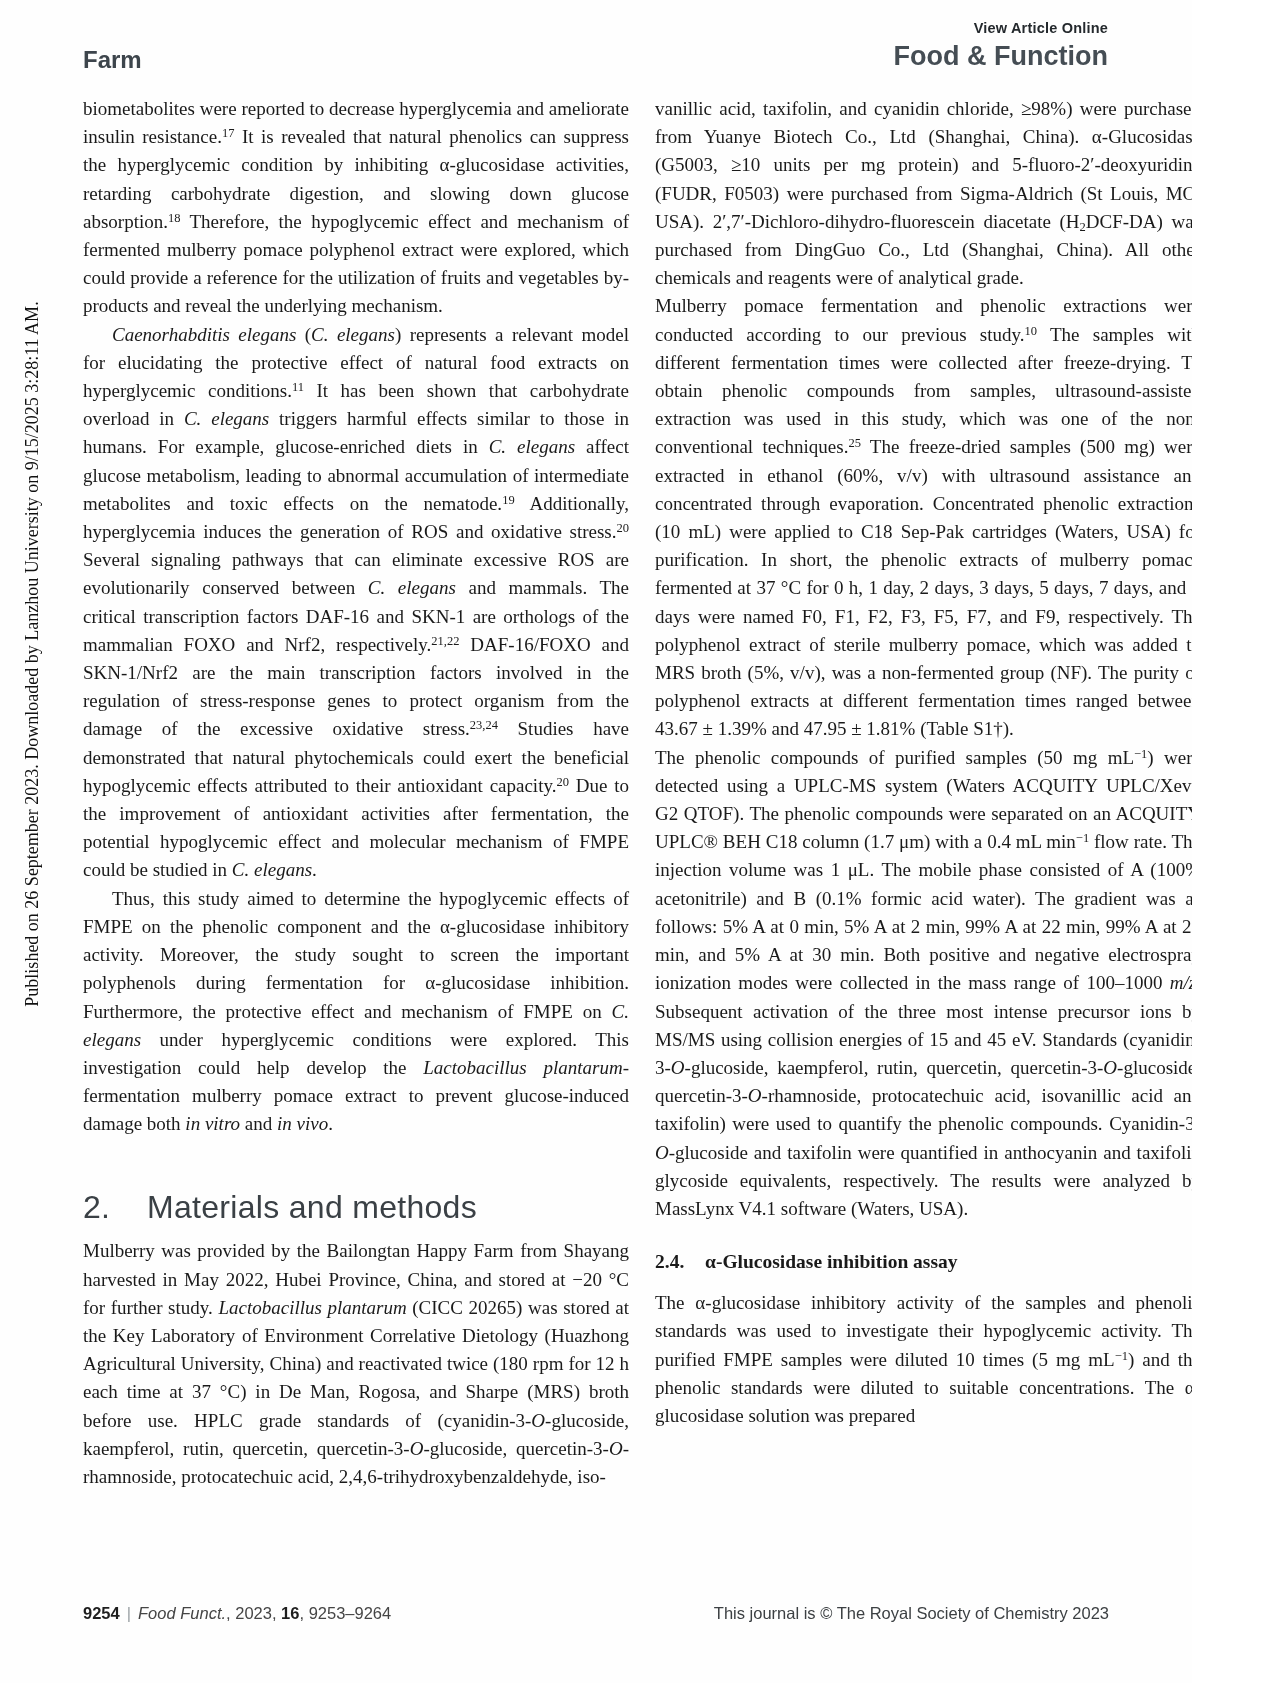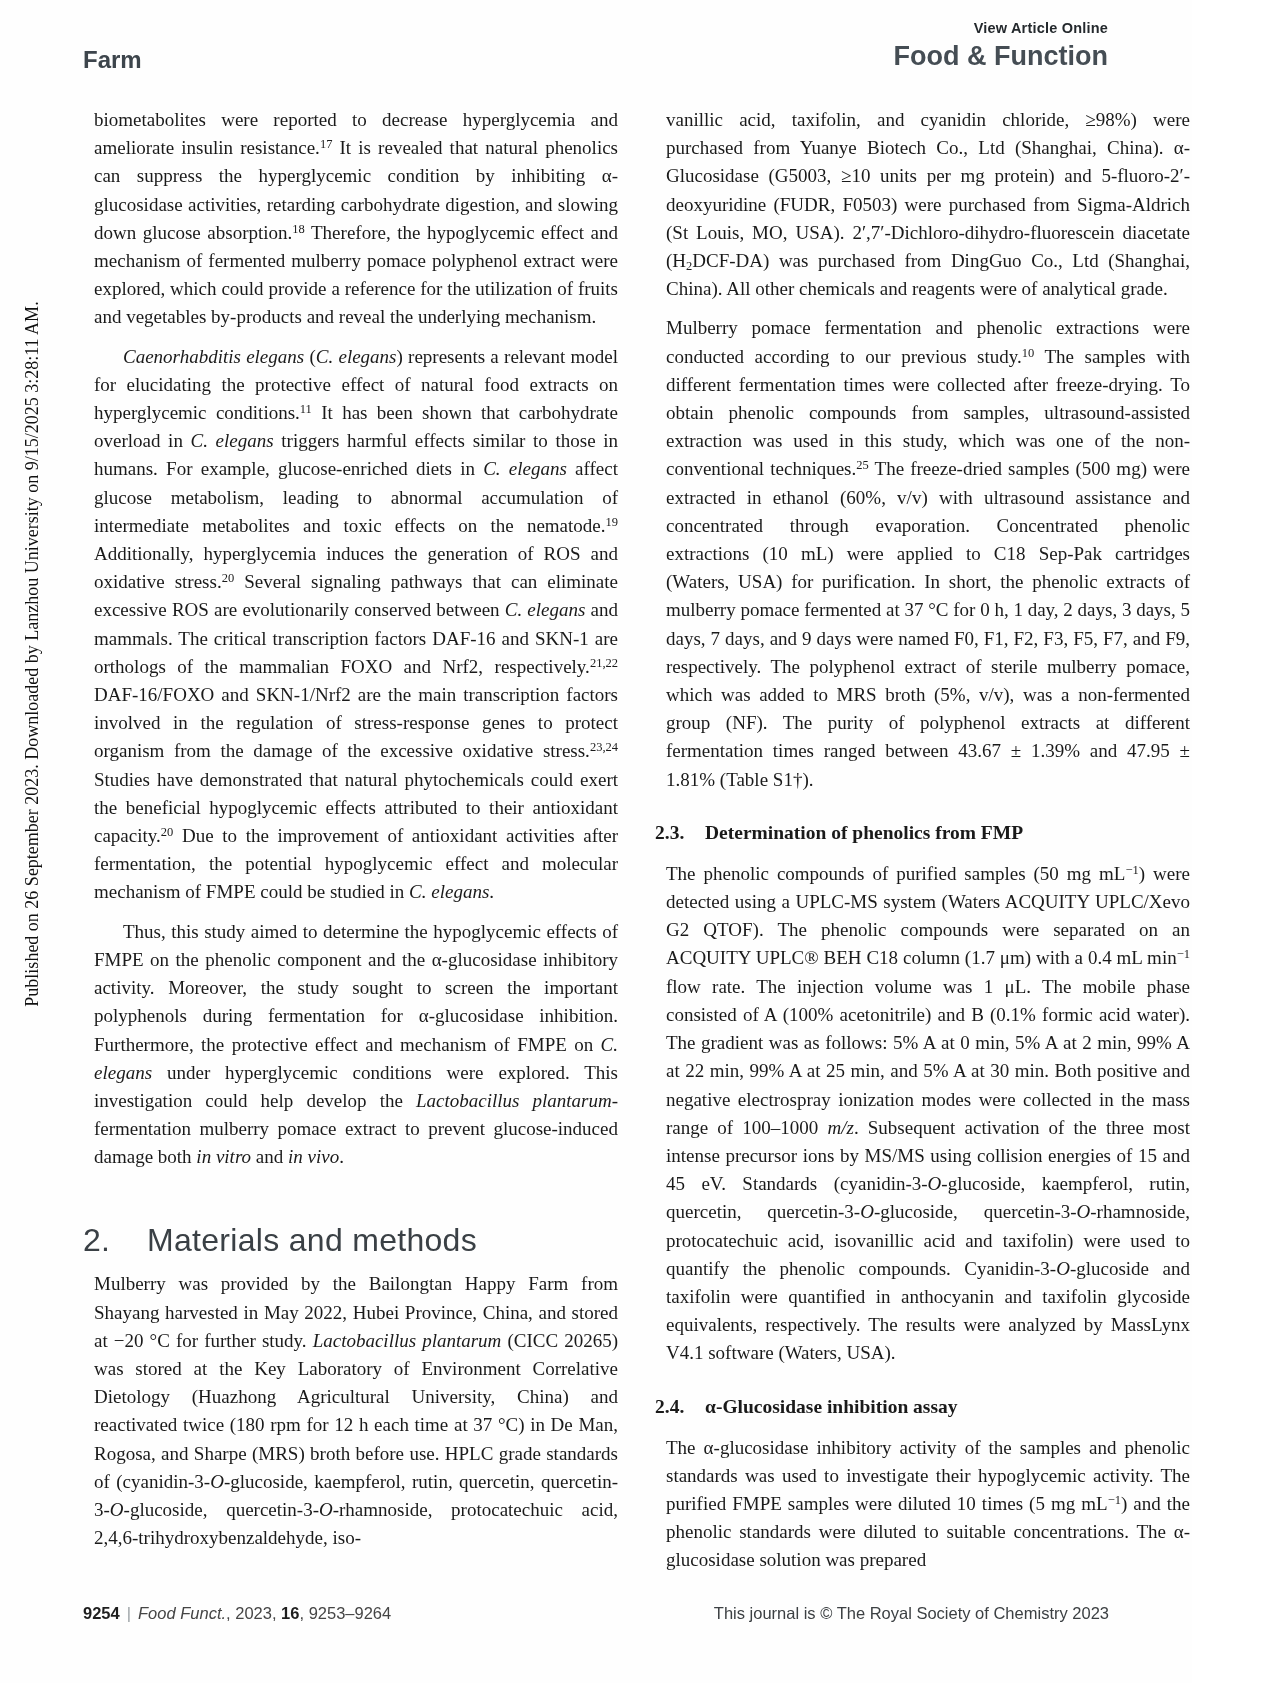--- a/index.html
+++ b/index.html
@@ -32,21 +32,21 @@
     position:absolute;left:-358px;top:640px;width:780px;
     transform:rotate(-90deg);
     font-family:"Liberation Serif",serif;
     font-size:18px;color:#101010;
     text-align:center;white-space:nowrap;line-height:28px;
   }
   
   .col{position:absolute;top:95px;width:546px;text-align:justify;}
   .col-left{left:83px;}
   .col-right{left:655px;}
-  .body-p{margin:11px;font-size:19px;line-height:28.2px;}
+  .body-p{margin:0;font-size:19px;line-height:28.2px;}
   .body-p.indent{text-indent:29px;}
   .body-p sup{font-size:12.5px;line-height:0;position:relative;top:-6px;vertical-align:baseline;}
   .body-p sub{font-size:12.5px;line-height:0;position:relative;top:3px;vertical-align:baseline;}
   .it{font-style:italic;}
   .bd{font-weight:700;}
   .sec-heading{
     margin-top:50px;margin-bottom:12px;
     font-family:"Liberation Sans",sans-serif;
     font-size:32px;font-weight:500;color:#3a4045;
     text-align:left;line-height:1.15;letter-spacing:.3px;
@@ -83,21 +83,20 @@
   <div class="col col-left">
       <p class="body-p"><span>biometabolites were reported to decrease hyperglycemia and ameliorate insulin resistance.</span><sup>17</sup><span> It is revealed that natural phenolics can suppress the hyperglycemic condition by inhibiting α-glucosidase activities, retarding carbohydrate digestion, and slowing down glucose absorption.</span><sup>18</sup><span> Therefore, the hypoglycemic effect and mechanism of fermented mulberry pomace polyphenol extract were explored, which could provide a reference for the utilization of fruits and vegetables by-products and reveal the underlying mechanism.</span></p>
       <p class="body-p indent"><span class="it">Caenorhabditis elegans</span><span> (</span><span class="it">C. elegans</span><span>) represents a relevant model for elucidating the protective effect of natural food extracts on hyperglycemic conditions.</span><sup>11</sup><span> It has been shown that carbohydrate overload in </span><span class="it">C. elegans</span><span> triggers harmful effects similar to those in humans. For example, glucose-enriched diets in </span><span class="it">C. elegans</span><span> affect glucose metabolism, leading to abnormal accumulation of intermediate metabolites and toxic effects on the nematode.</span><sup>19</sup><span> Additionally, hyperglycemia induces the generation of ROS and oxidative stress.</span><sup>20</sup><span> Several signaling pathways that can eliminate excessive ROS are evolutionarily conserved between </span><span class="it">C. elegans</span><span> and mammals. The critical transcription factors DAF-16 and SKN-1 are orthologs of the mammalian FOXO and Nrf2, respectively.</span><sup>21,22</sup><span> DAF-16/FOXO and SKN-1/Nrf2 are the main transcription factors involved in the regulation of stress-response genes to protect organism from the damage of the excessive oxidative stress.</span><sup>23,24</sup><span> Studies have demonstrated that natural phytochemicals could exert the beneficial hypoglycemic effects attributed to their antioxidant capacity.</span><sup>20</sup><span> Due to the improvement of antioxidant activities after fermentation, the potential hypoglycemic effect and molecular mechanism of FMPE could be studied in </span><span class="it">C. elegans</span><span>.</span></p>
       <p class="body-p indent"><span>Thus, this study aimed to determine the hypoglycemic effects of FMPE on the phenolic component and the α-glucosidase inhibitory activity. Moreover, the study sought to screen the important polyphenols during fermentation for α-glucosidase inhibition. Furthermore, the protective effect and mechanism of FMPE on </span><span class="it">C. elegans</span><span> under hyperglycemic conditions were explored. This investigation could help develop the </span><span class="it">Lactobacillus plantarum</span><span>-fermentation mulberry pomace extract to prevent glucose-induced damage both </span><span class="it">in vitro</span><span> and </span><span class="it">in vivo</span><span>.</span></p>
       <div class="sec-heading"><span class="sec-num">2.</span><span class="sec-title">Materials and methods</span></div>
       <p class="body-p"><span>Mulberry was provided by the Bailongtan Happy Farm from Shayang harvested in May 2022, Hubei Province, China, and stored at −20 °C for further study. </span><span class="it">Lactobacillus plantarum</span><span> (CICC 20265) was stored at the Key Laboratory of Environment Correlative Dietology (Huazhong Agricultural University, China) and reactivated twice (180 rpm for 12 h each time at 37 °C) in De Man, Rogosa, and Sharpe (MRS) broth before use. HPLC grade standards of (cyanidin-3-</span><span class="it">O</span><span>-glucoside, kaempferol, rutin, quercetin, quercetin-3-</span><span class="it">O</span><span>-glucoside, quercetin-3-</span><span class="it">O</span><span>-rhamnoside, protocatechuic acid, 2,4,6-trihydroxybenzaldehyde, iso-</span></p>
     </div>
   <div class="col col-right">
       <p class="body-p"><span>vanillic acid, taxifolin, and cyanidin chloride, ≥98%) were purchased from Yuanye Biotech Co., Ltd (Shanghai, China). α-Glucosidase (G5003, ≥10 units per mg protein) and 5-fluoro-2′-deoxyuridine (FUDR, F0503) were purchased from Sigma-Aldrich (St Louis, MO, USA). 2′,7′-Dichloro-dihydro-fluorescein diacetate (H</span><sub>2</sub><span>DCF-DA) was purchased from DingGuo Co., Ltd (Shanghai, China). All other chemicals and reagents were of analytical grade.</span></p>
       <p class="body-p"><span>Mulberry pomace fermentation and phenolic extractions were conducted according to our previous study.</span><sup>10</sup><span> The samples with different fermentation times were collected after freeze-drying. To obtain phenolic compounds from samples, ultrasound-assisted extraction was used in this study, which was one of the non-conventional techniques.</span><sup>25</sup><span> The freeze-dried samples (500 mg) were extracted in ethanol (60%, v/v) with ultrasound assistance and concentrated through evaporation. Concentrated phenolic extractions (10 mL) were applied to C18 Sep-Pak cartridges (Waters, USA) for purification. In short, the phenolic extracts of mulberry pomace fermented at 37 °C for 0 h, 1 day, 2 days, 3 days, 5 days, 7 days, and 9 days were named F0, F1, F2, F3, F5, F7, and F9, respectively. The polyphenol extract of sterile mulberry pomace, which was added to MRS broth (5%, v/v), was a non-fermented group (NF). The purity of polyphenol extracts at different fermentation times ranged between 43.67 ± 1.39% and 47.95 ± 1.81% (Table S1†).</span></p>
-      <div class="subsec-heading"><span class="subsec-num">2.3.</span><span>Determination of phenolics from FMP</span></div>
       <p class="body-p"><span>The phenolic compounds of purified samples (50 mg mL</span><sup>−1</sup><span>) were detected using a UPLC-MS system (Waters ACQUITY UPLC/Xevo G2 QTOF). The phenolic compounds were separated on an ACQUITY UPLC® BEH C18 column (1.7 μm) with a 0.4 mL min</span><sup>−1</sup><span> flow rate. The injection volume was 1 μL. The mobile phase consisted of A (100% acetonitrile) and B (0.1% formic acid water). The gradient was as follows: 5% A at 0 min, 5% A at 2 min, 99% A at 22 min, 99% A at 25 min, and 5% A at 30 min. Both positive and negative electrospray ionization modes were collected in the mass range of 100–1000 </span><span class="it">m/z</span><span>. Subsequent activation of the three most intense precursor ions by MS/MS using collision energies of 15 and 45 eV. Standards (cyanidin-3-</span><span class="it">O</span><span>-glucoside, kaempferol, rutin, quercetin, quercetin-3-</span><span class="it">O</span><span>-glucoside, quercetin-3-</span><span class="it">O</span><span>-rhamnoside, protocatechuic acid, isovanillic acid and taxifolin) were used to quantify the phenolic compounds. Cyanidin-3-</span><span class="it">O</span><span>-glucoside and taxifolin were quantified in anthocyanin and taxifolin glycoside equivalents, respectively. The results were analyzed by MassLynx V4.1 software (Waters, USA).</span></p>
       <div class="subsec-heading"><span class="subsec-num">2.4.</span><span>α-Glucosidase inhibition assay</span></div>
       <p class="body-p"><span>The α-glucosidase inhibitory activity of the samples and phenolic standards was used to investigate their hypoglycemic activity. The purified FMPE samples were diluted 10 times (5 mg mL</span><sup>−1</sup><span>) and the phenolic standards were diluted to suitable concentrations. The α-glucosidase solution was prepared</span></p>
     </div>
 
   <div class="footer">
     <div class="cite"><span class="bd">9254</span><span class="sep">|</span><span class="it">Food Funct.</span><span>, 2023, </span><span class="bd">16</span><span>, 9253–9264</span></div>
     <div class="footer-right">This journal is © The Royal Society of Chemistry 2023</div>
   </div>
 

